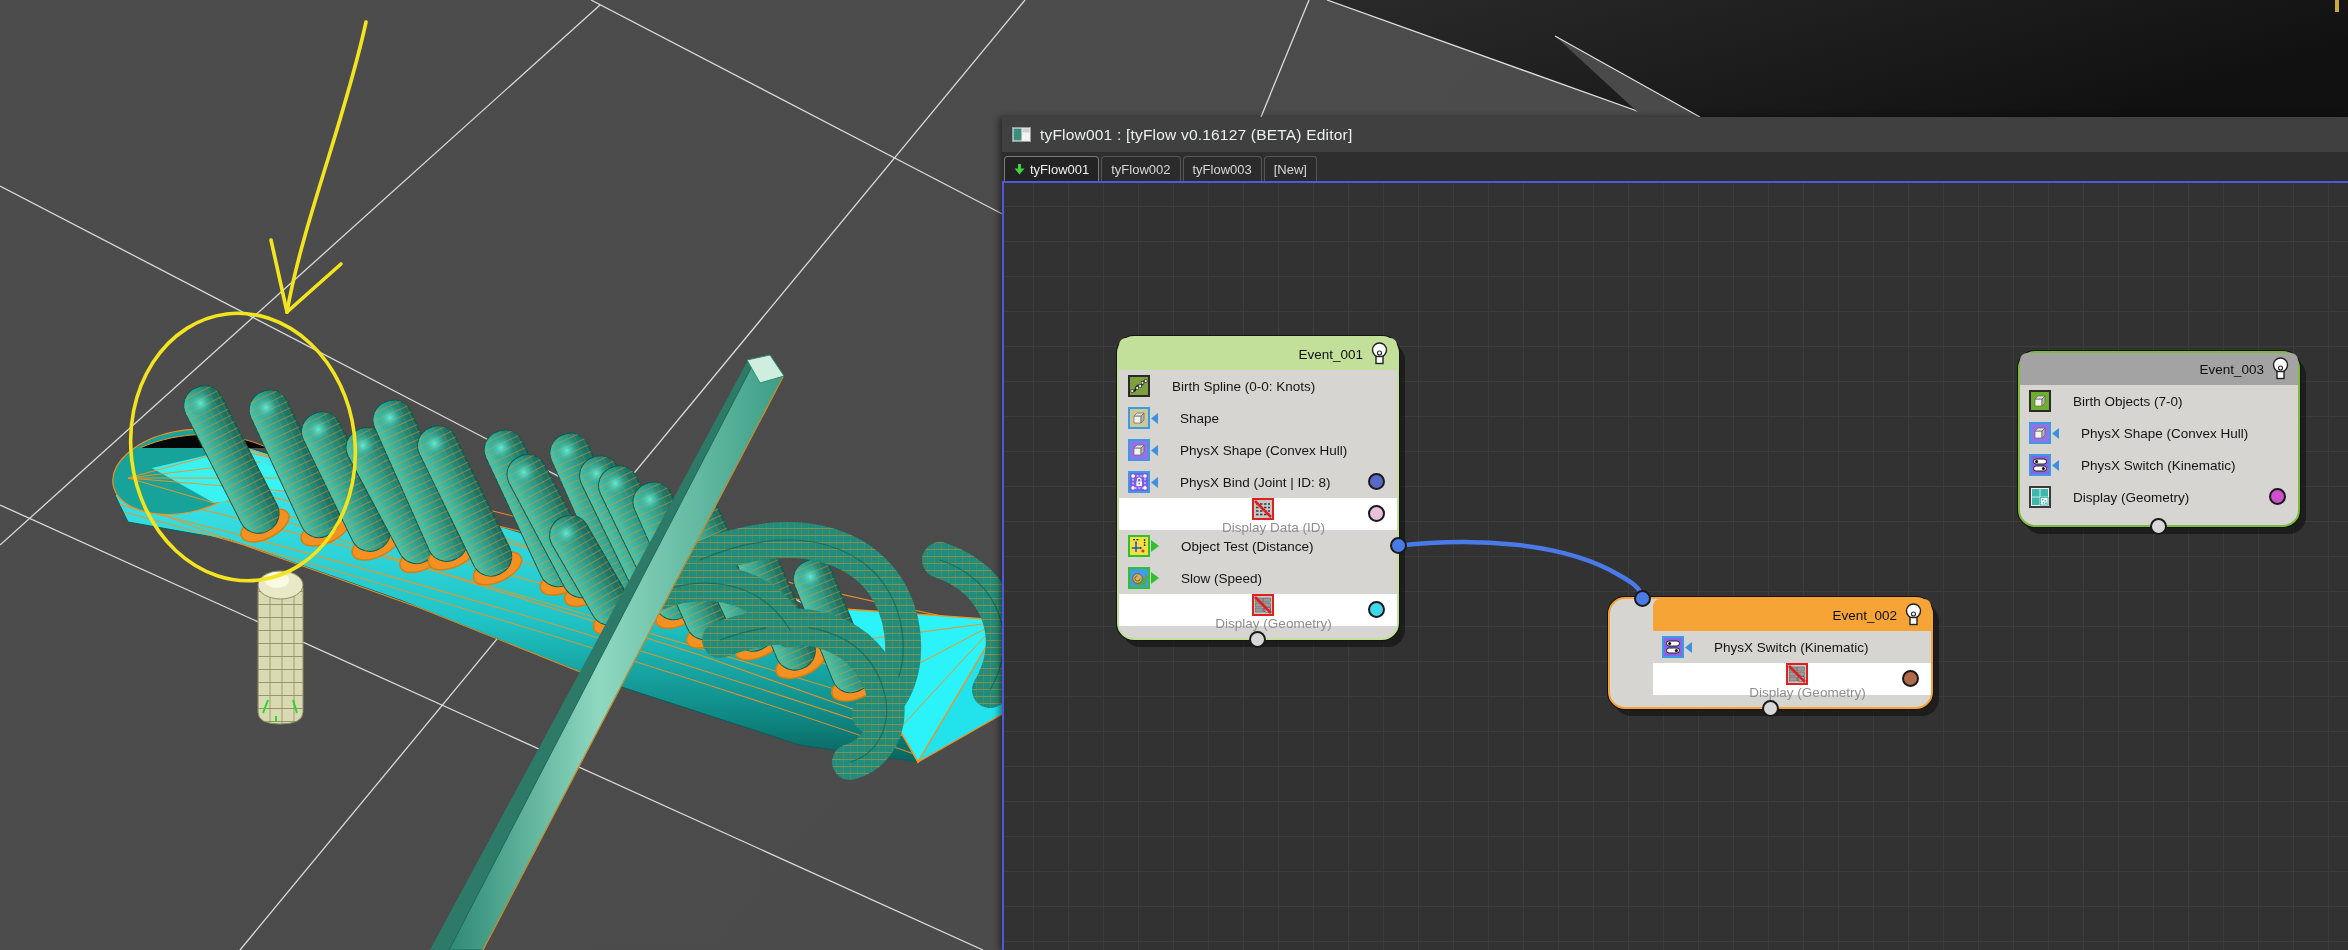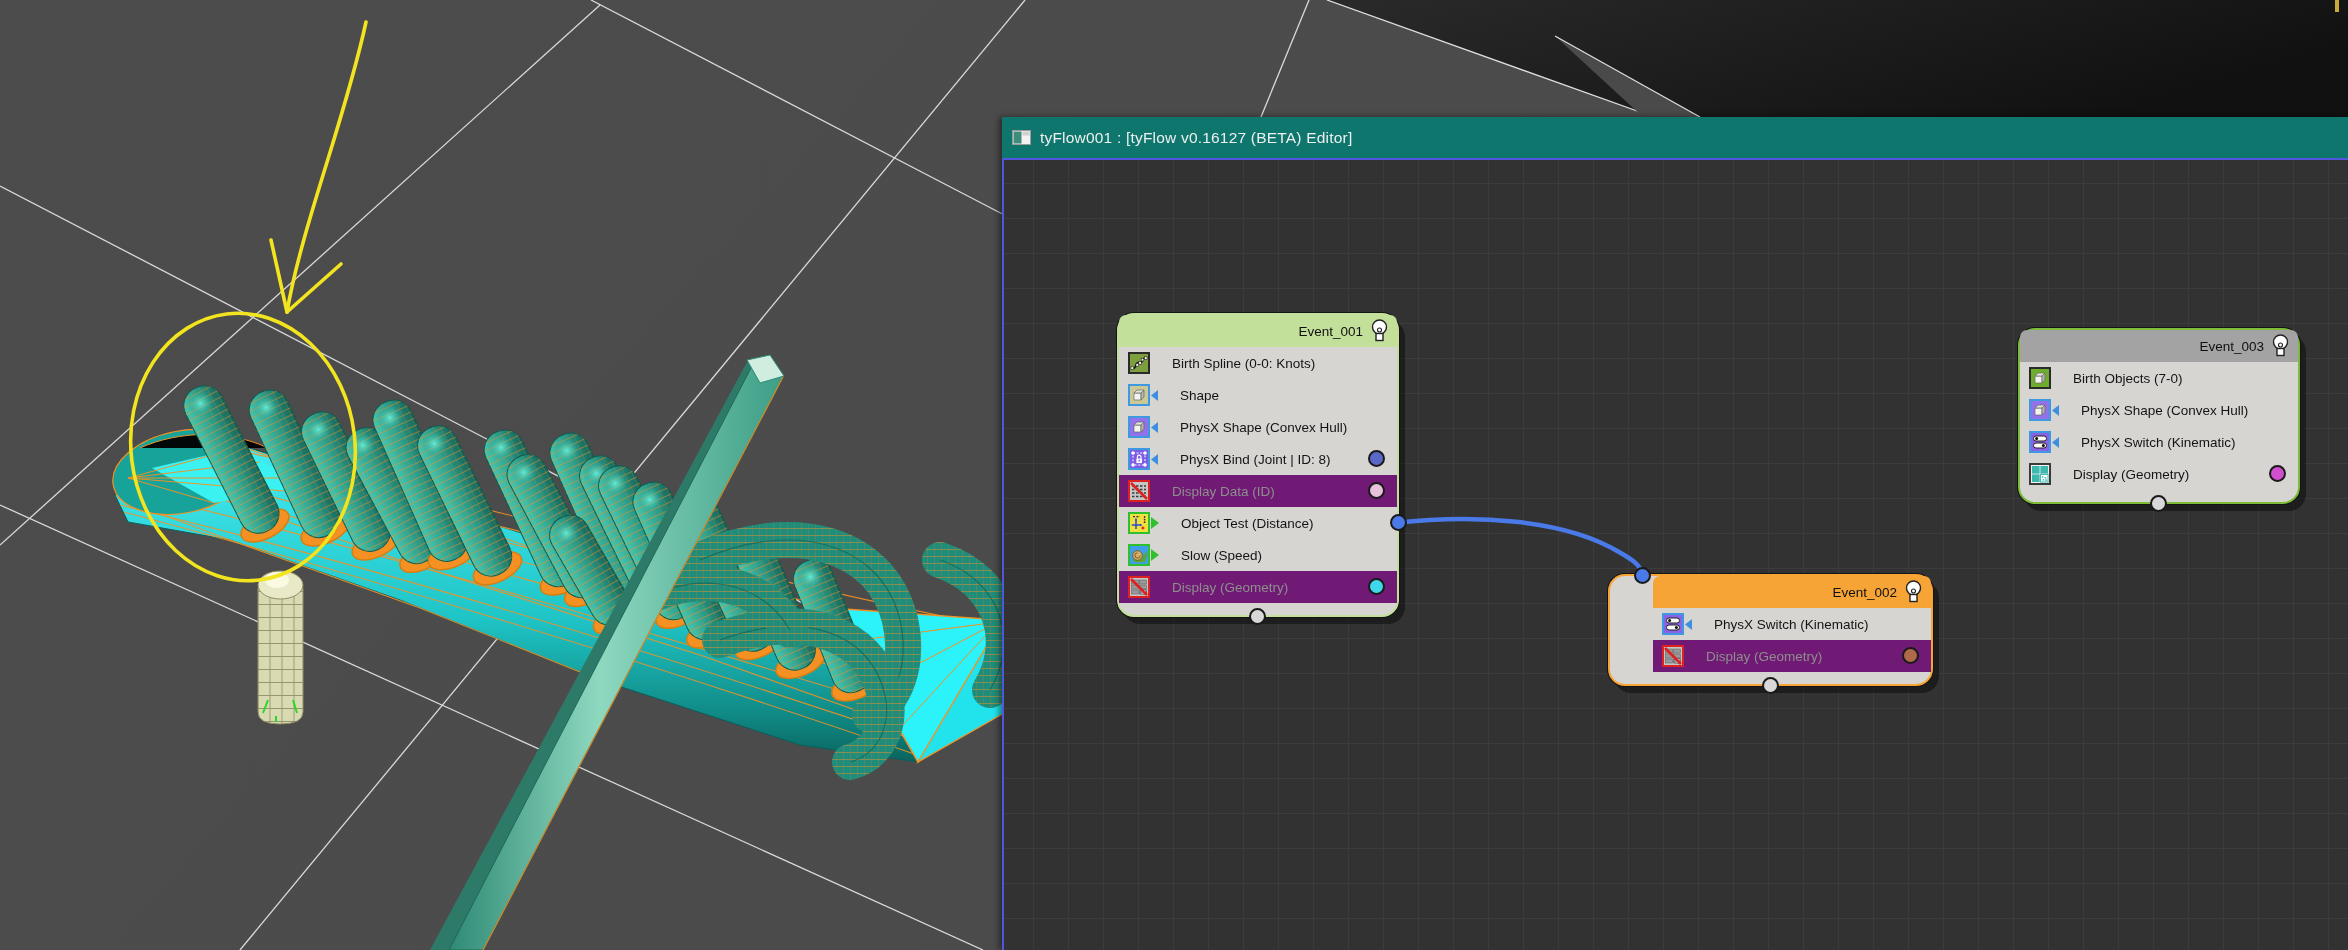--- a/index.html
+++ b/index.html
@@ -3,21 +3,21 @@
 <meta charset="utf-8">
 <style>
   html,body{margin:0;padding:0;background:#222;}
   .stage{position:relative;width:2348px;height:950px;overflow:hidden;
          font-family:"Liberation Sans",sans-serif;background:#4b4b4b;}
   .stage svg.scene{position:absolute;left:0;top:0;}
 
   
   .editor{position:absolute;left:1002px;top:117px;width:1346px;height:833px;
           background:#2c2c2c;display:flex;flex-direction:column;box-shadow:-3px 0 6px rgba(0,0,0,.45);}
-  .titlebar{height:41px;background:#0f766e;display:flex;align-items:center;padding-left:10px;gap:9px;flex:0 0 auto;}
+  .titlebar{height:35px;background:#404040;display:flex;align-items:center;padding-left:10px;gap:9px;flex:0 0 auto;}
   .titlebar .ttl{color:#ecf0ee;font-size:15.5px;letter-spacing:.2px;}
   .tabbar{height:29px;background:#2e2e2e;display:flex;align-items:flex-end;padding-left:2px;flex:0 0 auto;}
   .tab{display:flex;align-items:center;gap:5px;height:24px;padding:0 9px;margin-right:2px;
        background:#2b2b2b;border:1px solid #565656;border-bottom:none;border-radius:4px 4px 0 0;
        color:#d6d6d6;font-size:13px;cursor:default;}
   .tab.active{background:#232323;border-color:#7a7a7a;color:#f0f0f0;}
   .canvas{flex:1;position:relative;border-top:2px solid #5056dd;border-left:2px solid #5056dd;
           background-color:#323232;overflow:hidden;
           background-image:linear-gradient(#3c3c3c 1px,transparent 1px),
                            linear-gradient(90deg,#3c3c3c 1px,transparent 1px);
@@ -26,21 +26,21 @@
 
   
   .node{position:absolute;border-radius:17px;background:#d7d5d2;
         box-shadow:0 0 0 1px #141414,6px 7px 0 rgba(12,12,12,.55);}
   .node-header{height:32px;border-radius:7px 7px 0 0;display:flex;align-items:center;
                justify-content:flex-end;padding-right:34px;position:relative;
                color:#101010;font-size:13.5px;}
   .bulb{position:absolute;right:7px;top:4px;}
   .op-row{height:32px;display:flex;align-items:center;padding-left:9px;position:relative;
           color:#141414;font-size:13.5px;white-space:nowrap;}
-  .op-row.disabled{background:#701a75;color:#8e8e8e;}
+  .op-row.disabled{background:#ffffff;color:#8e8e8e;flex-direction:column;}
   .op-icon{width:22px;height:22px;flex:0 0 auto;display:block;}
   .op-arrow{flex:0 0 auto;margin-left:1px;}
   .op-label{margin-left:22px;}
   .port{position:absolute;width:17px;height:17px;border-radius:50%;border:2px solid #1a1a1a;box-sizing:border-box;}
   .port.right{right:12px;top:7px;}
   .port.edge{right:-10px;top:7px;}
   .port.bottom{left:50%;margin-left:-9px;bottom:-10px;background:#d8d8d8;}
   .port.top{left:24px;top:-9px;}
   .node-footer{height:12px;}
 </style>
@@ -290,20 +290,38 @@
 
   <div class="editor">
     <div class="titlebar">
       <svg width="19" height="15" viewBox="0 0 19 15">
         <rect x="0.5" y="0.5" width="18" height="14" fill="#f2f2f2" stroke="#9a9a9a"></rect>
         <rect x="1.5" y="1.5" width="8" height="12" fill="#3e8d7a"></rect>
         <rect x="10.5" y="1.5" width="7" height="4" fill="#cfcfcf"></rect>
       </svg>
       <span class="ttl">tyFlow001 : [tyFlow v0.16127 (BETA) Editor]</span>
     </div>
+    <div class="tabbar">
+      <div class="tab active">
+        <svg width="11" height="11" viewBox="0 0 11 11">
+          <rect x="4" y="0" width="3" height="5" fill="#3fd43f"></rect>
+          <polygon points="0.5,4.5 10.5,4.5 5.5,10.5" fill="#3fd43f"></polygon>
+        </svg>
+        <span>tyFlow001</span>
+      </div>
+      <div class="tab">
+        <span>tyFlow002</span>
+      </div>
+      <div class="tab">
+        <span>tyFlow003</span>
+      </div>
+      <div class="tab">
+        <span>[New]</span>
+      </div>
+    </div>
     <div class="canvas" id="canvas">
       <svg class="wires" width="1344" height="761" viewBox="0 0 1344 761">
         <path id="wirePath" d="M391,363 C470,354 560,359 615,392 C629,400 634,404 637,410" fill="none" stroke-width="4.5" stroke-linecap="round" stroke="#4a7ae8"></path>
       </svg>
 
     <div class="node" style="left: 113px; top: 153px; width: 278px; border: 2px solid rgb(195, 224, 155);">
           <div class="node-header" style="background:#c3e09b">
       <span>Event_001</span>
             <svg class="bulb" width="21" height="25" viewBox="0 0 21 25">
   <circle cx="10.5" cy="8" r="7" fill="#fff" stroke="#222" stroke-width="1.4"></circle>

